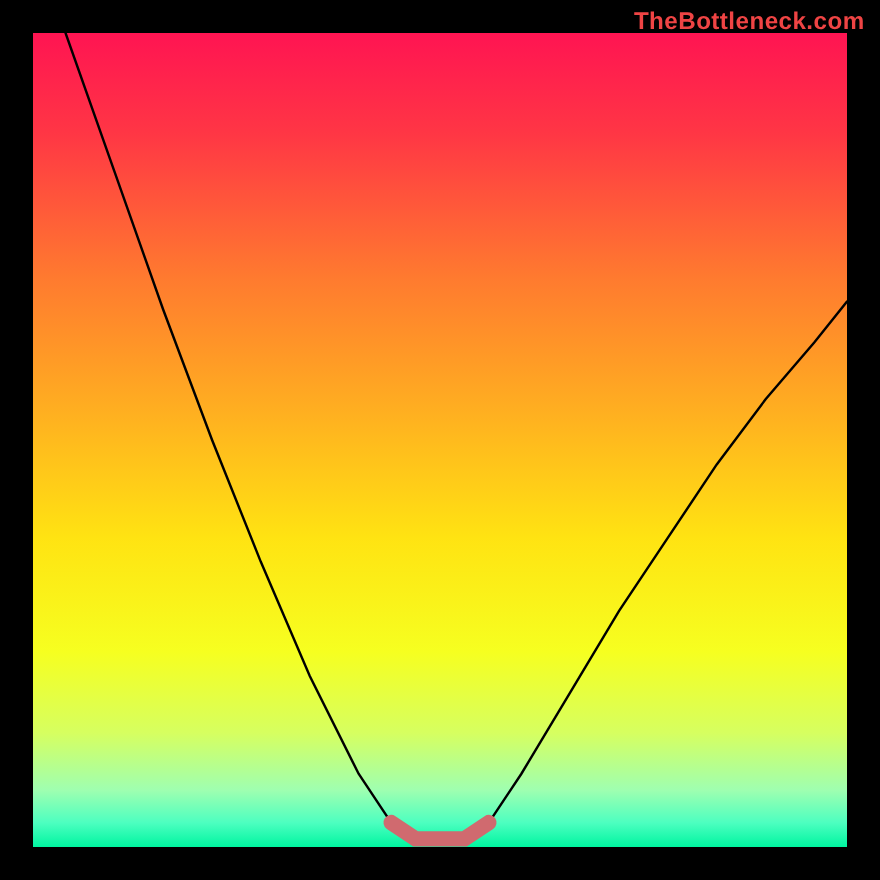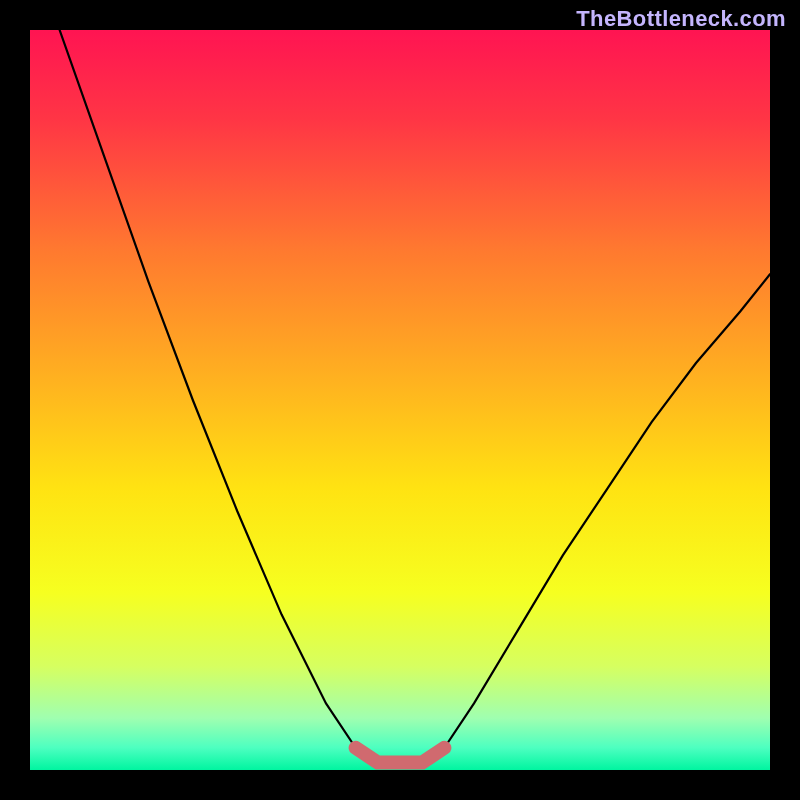--- a/index.html
+++ b/index.html
@@ -23,21 +23,21 @@
     position: absolute;
     left: 0;
     top: 0;
     width: 740px;
     height: 740px;
   }
   .watermark {
     position: absolute;
     top: 6px;
     right: 14px;
-    color: #c4b5fd;
+    color: #ef4444;
     font-size: 22px;
     font-weight: 600;
     letter-spacing: 0.4px;
     font-family: Arial, Helvetica, sans-serif;
     user-select: none;
   }
 </style>
 </head>
 <body>
 

